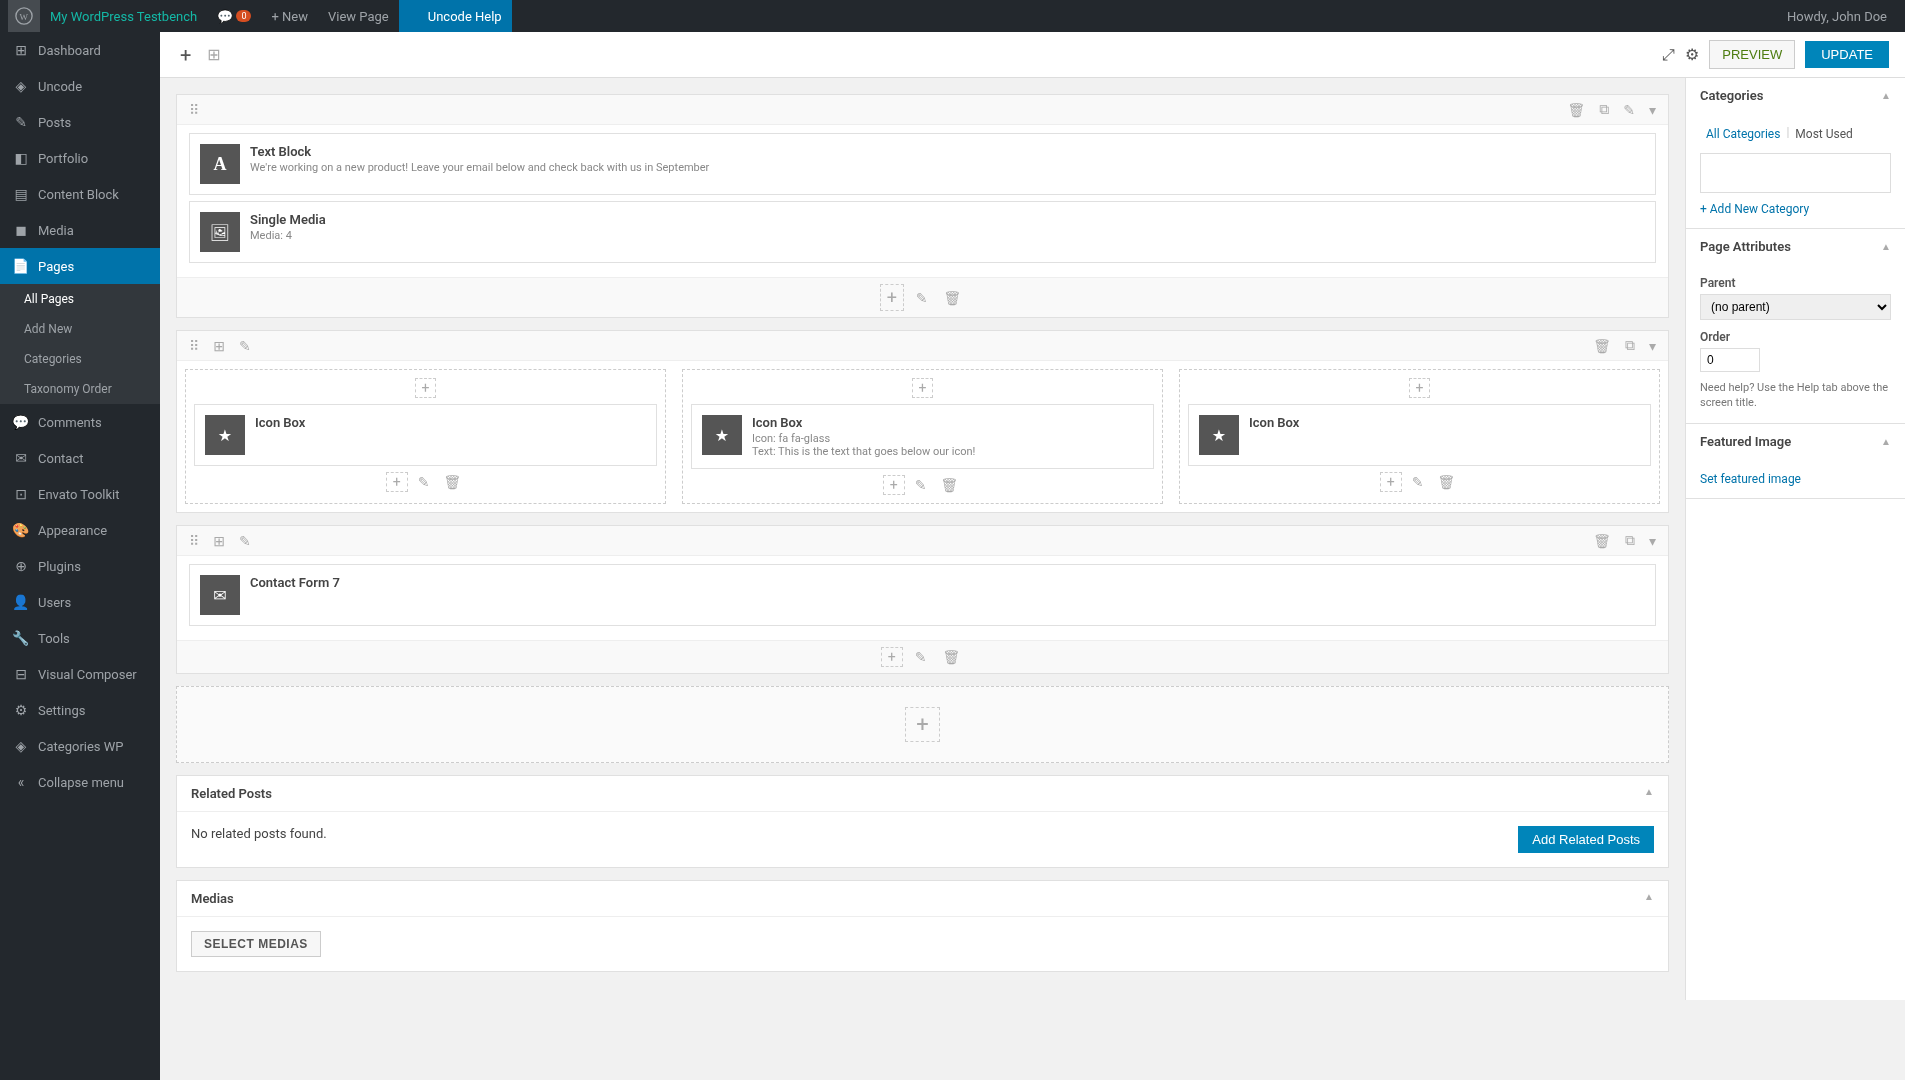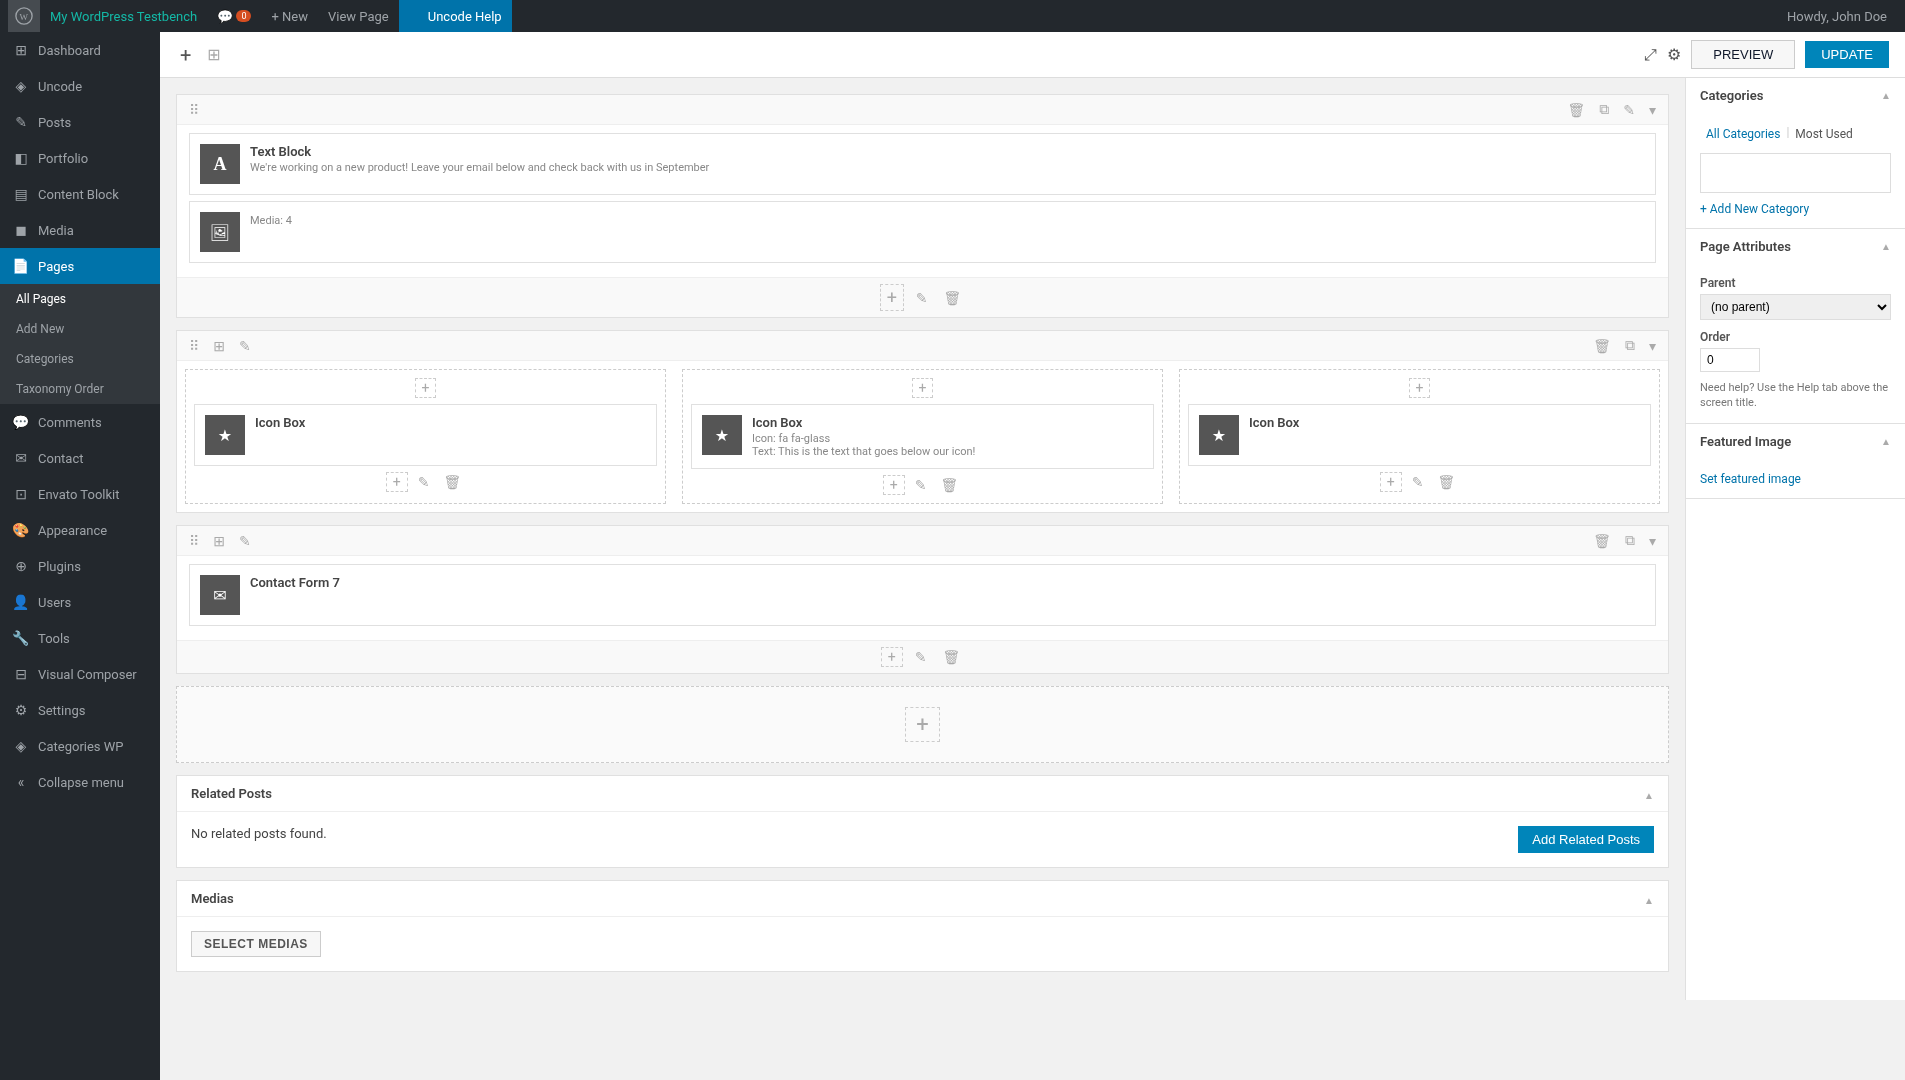--- a/index.html
+++ b/index.html
@@ -15,27 +15,27 @@
     .top-bar-item.active-tab { background: #0073aa; color: #fff; padding-left: 29px; }
     .top-bar-right { margin-left: auto; color: #9ea3a8; font-size: 13px; padding: 0 10px; }
 
     
     .main-layout { display: flex; flex: 1; overflow: hidden; }
 
     
     .sidebar { width: 160px; background: #23282d; flex-shrink: 0; overflow-y: auto; }
     .sidebar-item { display: flex; align-items: center; gap: 8px; padding: 8px 12px; color: #9ea3a8; cursor: pointer; font-size: 13px; min-height: 36px; }
     .sidebar-item.active { background: #0073aa; color: #fff; }
-    .sidebar-item.sub { padding-left: 16px; font-size: 12px; min-height: 28px; background: #32373c; }
+    .sidebar-item.sub { padding-left: 24px; font-size: 12px; min-height: 28px; background: #32373c; }
     .sidebar-item.sub.current { color: #fff; }
     .sidebar-icon { width: 18px; text-align: center; font-size: 14px; }
 
     
     .content-area { flex: 1; overflow-y: auto; background: #f1f1f1; }
-    .btn-preview { background: #f7f7f7; border: 1px solid #ccc; color: #0f172a; padding: 6px 21px; cursor: pointer; font-size: 13px; }
+    .btn-preview { background: #f7f7f7; border: 1px solid #ccc; color: #4d7c0f; padding: 6px 12px; cursor: pointer; font-size: 13px; }
     .btn-update { background: #0085ba; border: none; color: #fff; padding: 6px 16px; cursor: pointer; font-size: 13px; }
 
     
     .editor-right-layout { display: flex; flex: 1; }
 
     
     .vc-area { flex: 1; padding: 16px; overflow-y: auto; }
 
     
     .vc-row { background: #fff; border: 1px solid #e0e0e0; margin-bottom: 12px; position: relative; }
@@ -58,21 +58,21 @@
     .vc-block-subtitle { font-size: 11px; color: #888; margin-top: 2px; }
 
     
     .vc-row-bottom { display: flex; align-items: center; justify-content: center; gap: 8px; padding: 6px; border-top: 1px solid #eee; background: #f9f9f9; }
 
     
     .vc-empty-row { border: 1px dashed #ccc; background: #fafafa; display: flex; align-items: center; justify-content: center; padding: 20px; margin-bottom: 12px; min-height: 60px; }
 
     
     .related-posts-section { background: #fff; border: 1px solid #e0e0e0; margin-bottom: 12px; }
-    .section-header { display: flex; align-items: flex-end; justify-content: space-between; padding: 10px 14px; border-bottom: 1px solid #eee; cursor: pointer; }
+    .section-header { display: flex; align-items: flex-start; justify-content: space-between; padding: 10px 14px; border-bottom: 1px solid #eee; cursor: pointer; }
     .section-header-title { font-weight: 600; font-size: 13px; }
     .section-body { padding: 14px; }
     .btn-add-related { background: #0085ba; color: #fff; border: none; padding: 6px 14px; cursor: pointer; font-size: 13px; float: right; }
 
     
     .medias-section { background: #fff; border: 1px solid #e0e0e0; margin-bottom: 12px; }
     .btn-select-medias { background: #f7f7f7; border: 1px solid #ccc; color: #555; padding: 5px 12px; cursor: pointer; font-size: 12px; font-weight: 600; letter-spacing: 0.5px; }
 
     
     .right-panel { width: 220px; background: #fff; border-left: 1px solid #e0e0e0; flex-shrink: 0; overflow-y: auto; }
@@ -248,20 +248,21 @@
               <div class="vc-block-icon" style="background:#555; font-family:serif; font-size:18px; font-weight:bold;">A</div>
               <div class="vc-block-content">
                 <div class="vc-block-title">Text Block</div>
                 <div class="vc-block-subtitle">We're working on a new product! Leave your email below and check back with us in September</div>
               </div>
             </div>
 
             <div class="vc-block">
               <div class="vc-block-icon" style="background:#555;">🖼</div>
               <div class="vc-block-content">
+                <div class="vc-block-title">Single Media</div>
                 <div class="vc-block-subtitle">Media: 4</div>
               </div>
             </div>
           </div>
           <div class="vc-row-bottom">
             <span class="vc-icon-btn" style="font-size:18px; border:1px dashed #ccc; padding:2px 6px;">+</span>
             <span class="vc-icon-btn">✎</span>
             <span class="vc-icon-btn">🗑</span>
           </div>
         </div>

